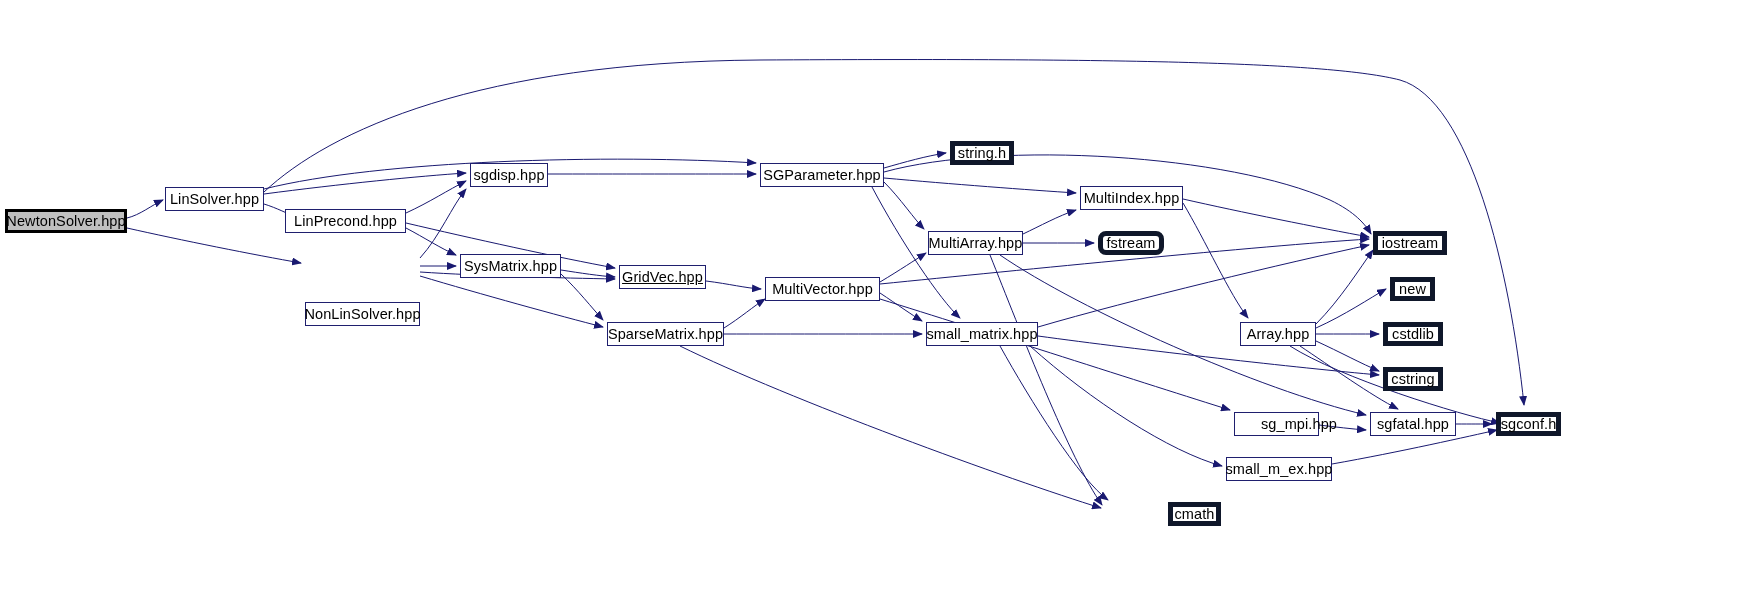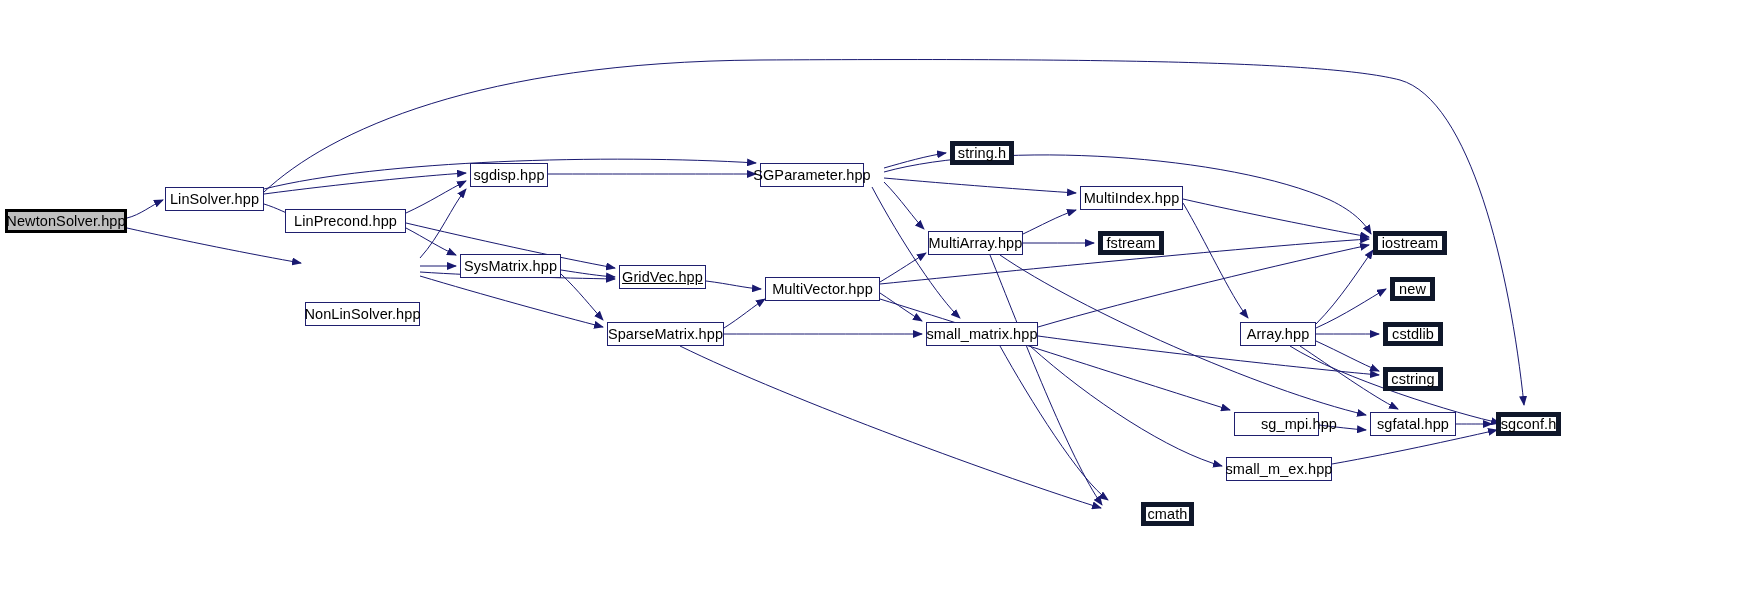--- a/index.html
+++ b/index.html
@@ -92,39 +92,39 @@
       </div>
       <div class="node" style="left: 460px; top: 254px; width: 101px; height: 24px;">
         <span>SysMatrix.hpp</span>
       </div>
       <div class="node" style="left: 619px; top: 265px; width: 87px; height: 24px; text-decoration: underline;">
         <span>GridVec.hpp</span>
       </div>
       <div class="node" style="left: 607px; top: 322px; width: 117px; height: 24px;">
         <span>SparseMatrix.hpp</span>
       </div>
-      <div class="node" style="left: 760px; top: 163px; width: 104px; height: 24px;">
+      <div class="node" style="left: 760px; top: 163px; width: 124px; height: 24px;">
         <span>SGParameter.hpp</span>
       </div>
       <div class="node" style="left: 765px; top: 277px; width: 115px; height: 24px;">
         <span>MultiVector.hpp</span>
       </div>
       <div class="node system" style="left: 950px; top: 141px; width: 64px; height: 24px;">
         <span>string.h</span>
       </div>
       <div class="node" style="left: 928px; top: 231px; width: 95px; height: 24px;">
         <span>MultiArray.hpp</span>
       </div>
       <div class="node" style="left: 926px; top: 322px; width: 112px; height: 24px;">
         <span>small_matrix.hpp</span>
       </div>
       <div class="node" style="left: 1080px; top: 186px; width: 103px; height: 24px;">
         <span>MultiIndex.hpp</span>
       </div>
-      <div class="node system" style="left: 1098px; top: 231px; width: 66px; height: 24px;">
+      <div class="node system" style="left: 1098px; top: 231px; width: 66px; height: 24px; border-radius: 8px;">
         <span>fstream</span>
       </div>
       <div class="node system" style="left: 1373px; top: 231px; width: 74px; height: 24px;">
         <span>iostream</span>
       </div>
       <div class="node system" style="left: 1390px; top: 277px; width: 45px; height: 24px;">
         <span>new</span>
       </div>
       <div class="node" style="left: 1240px; top: 322px; width: 76px; height: 24px;">
         <span>Array.hpp</span>
@@ -140,17 +140,17 @@
       </div>
       <div class="node" style="left: 1370px; top: 412px; width: 86px; height: 24px;">
         <span>sgfatal.hpp</span>
       </div>
       <div class="node system" style="left: 1496px; top: 412px; width: 65px; height: 24px;">
         <span>sgconf.h</span>
       </div>
       <div class="node" style="left: 1226px; top: 457px; width: 106px; height: 24px;">
         <span>small_m_ex.hpp</span>
       </div>
-      <div class="node system" style="left: 1141px; top: 502px; width: 53px; height: 24px;">
+      <div class="node system" style="left: 1168px; top: 502px; width: 53px; height: 24px;">
         <span>cmath</span>
       </div>
     </div>
 </div>
 
 </body></html>

